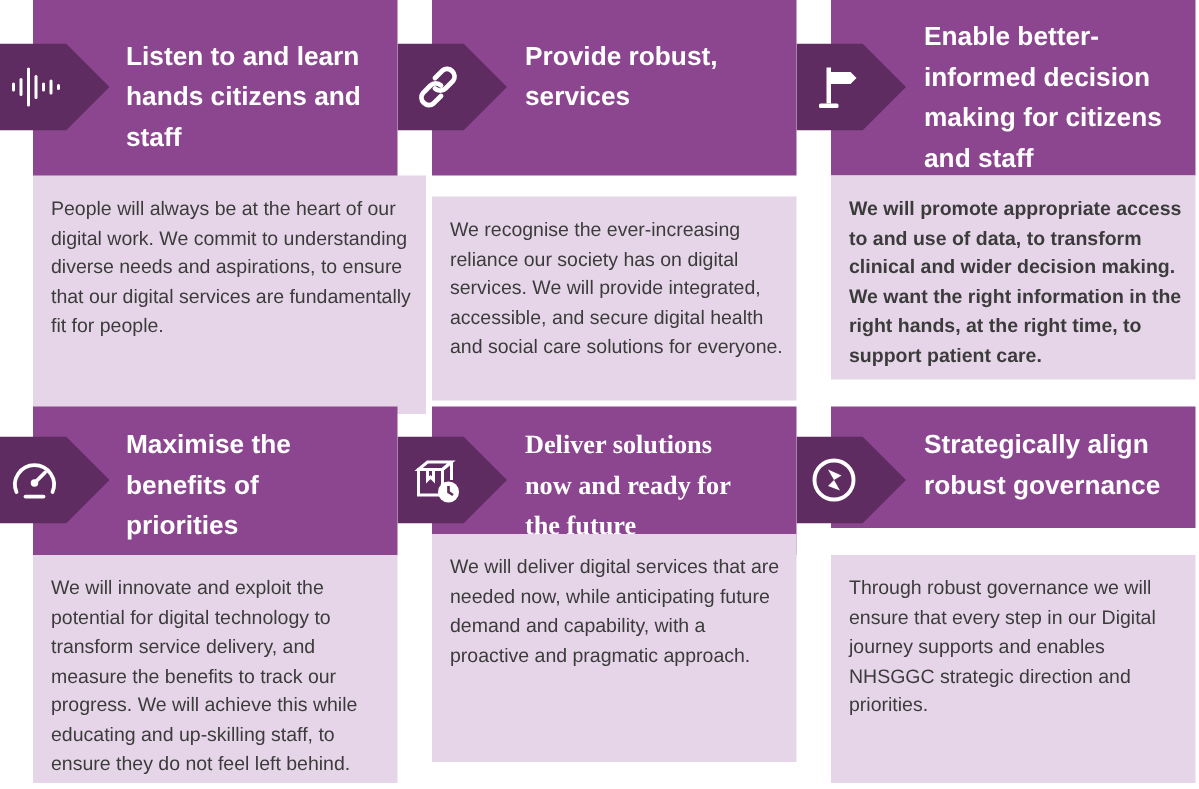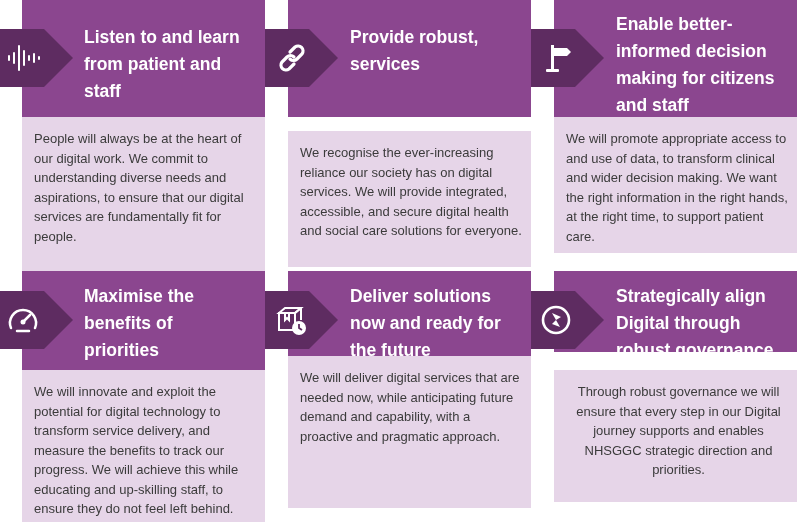--- a/index.html
+++ b/index.html
@@ -16,25 +16,25 @@
   .tab svg.shape { position: absolute; left: 0; top: 0; }
   .tab .icon { position: absolute; left: 8px; top: 13px; width: 34px; height: 32px; }
 </style>
 </head>
 <body>
 
 <div class="card" style="left:22px; top:0;">
   <div class="head" style="height:149px;">
     <div class="title" style="top:24px;">
       <div>Listen to and learn</div>
-      <div>from patient and</div>
+      <div>hands citizens and</div>
       <div>staff</div>
     </div>
   </div>
-  <div class="body" style="top:117px; height:159px;">
+  <div class="body" style="top:117px; height:159px;padding-left:19px;">
     <div class="text">People will always be at the heart of our digital work. We commit to understanding diverse needs and aspirations, to ensure that our digital services are fundamentally fit for people.</div>
   </div>
 </div>
 
 <div class="card" style="left:288px; top:0;">
   <div class="head" style="height:117px;">
     <div class="title" style="top:24px;">
       <div>Provide robust,</div>
       <div>services</div>
     </div>
@@ -46,60 +46,59 @@
 
 <div class="card" style="left:554px; top:0;">
   <div class="head" style="height:117px;">
     <div class="title" style="top:11px;">
       <div>Enable better-</div>
       <div>informed decision</div>
       <div>making for citizens</div>
       <div>and staff</div>
     </div>
   </div>
-  <div class="body" style="top:117px; height:136px;">
+  <div class="body" style="top:117px; height:136px;font-weight:bold;">
     <div class="text">We will promote appropriate access to and use of data, to transform clinical and wider decision making. We want the right information in the right hands, at the right time, to support patient care.</div>
   </div>
 </div>
 
 <div class="card" style="left:22px; top:271px;">
   <div class="head" style="height:99px;">
     <div class="title" style="top:12px;">
       <div>Maximise the</div>
       <div>benefits of</div>
       <div>priorities</div>
     </div>
   </div>
   <div class="body" style="top:99px; height:152px;">
     <div class="text">We will innovate and exploit the potential for digital technology to transform service delivery, and measure the benefits to track our progress. We will achieve this while educating and up-skilling staff, to ensure they do not feel left behind.</div>
   </div>
 </div>
 
 <div class="card" style="left:288px; top:271px;">
-  <div class="head" style="height:99px;">
+  <div class="head" style="height:99px;font-family:Liberation Serif, serif;">
     <div class="title" style="top:12px;">
       <div>Deliver solutions</div>
       <div>now and ready for</div>
       <div>the future</div>
     </div>
   </div>
   <div class="body" style="top:85px; height:152px;">
     <div class="text">We will deliver digital services that are needed now, while anticipating future demand and capability, with a proactive and pragmatic approach.</div>
   </div>
 </div>
 
 <div class="card" style="left:554px; top:271px;">
   <div class="head" style="height:81px;">
     <div class="title" style="top:12px;">
       <div>Strategically align</div>
-      <div>Digital through</div>
       <div>robust governance</div>
     </div>
   </div>
-  <div class="body" style="top:99px; height:132px;text-align:center;">
+  <div class="body" style="top:99px; height:152px;">
     <div class="text">Through robust governance we will ensure that every step in our Digital journey supports and enables NHSGGC strategic direction and priorities.</div>
   </div>
 </div>
 
 <div class="tab" style="left:0; top:29px;">
   <svg class="shape" width="84" height="58" viewBox="0 0 84 58">
       <polygon points="0,0 44,0 73,29 44,58 0,58" fill="#5e2c61"></polygon>
     </svg>
   <svg class="icon" viewBox="0 0 34 32" style="left:6px;">
     <g stroke="#ffffff" stroke-width="2" stroke-linecap="round">

